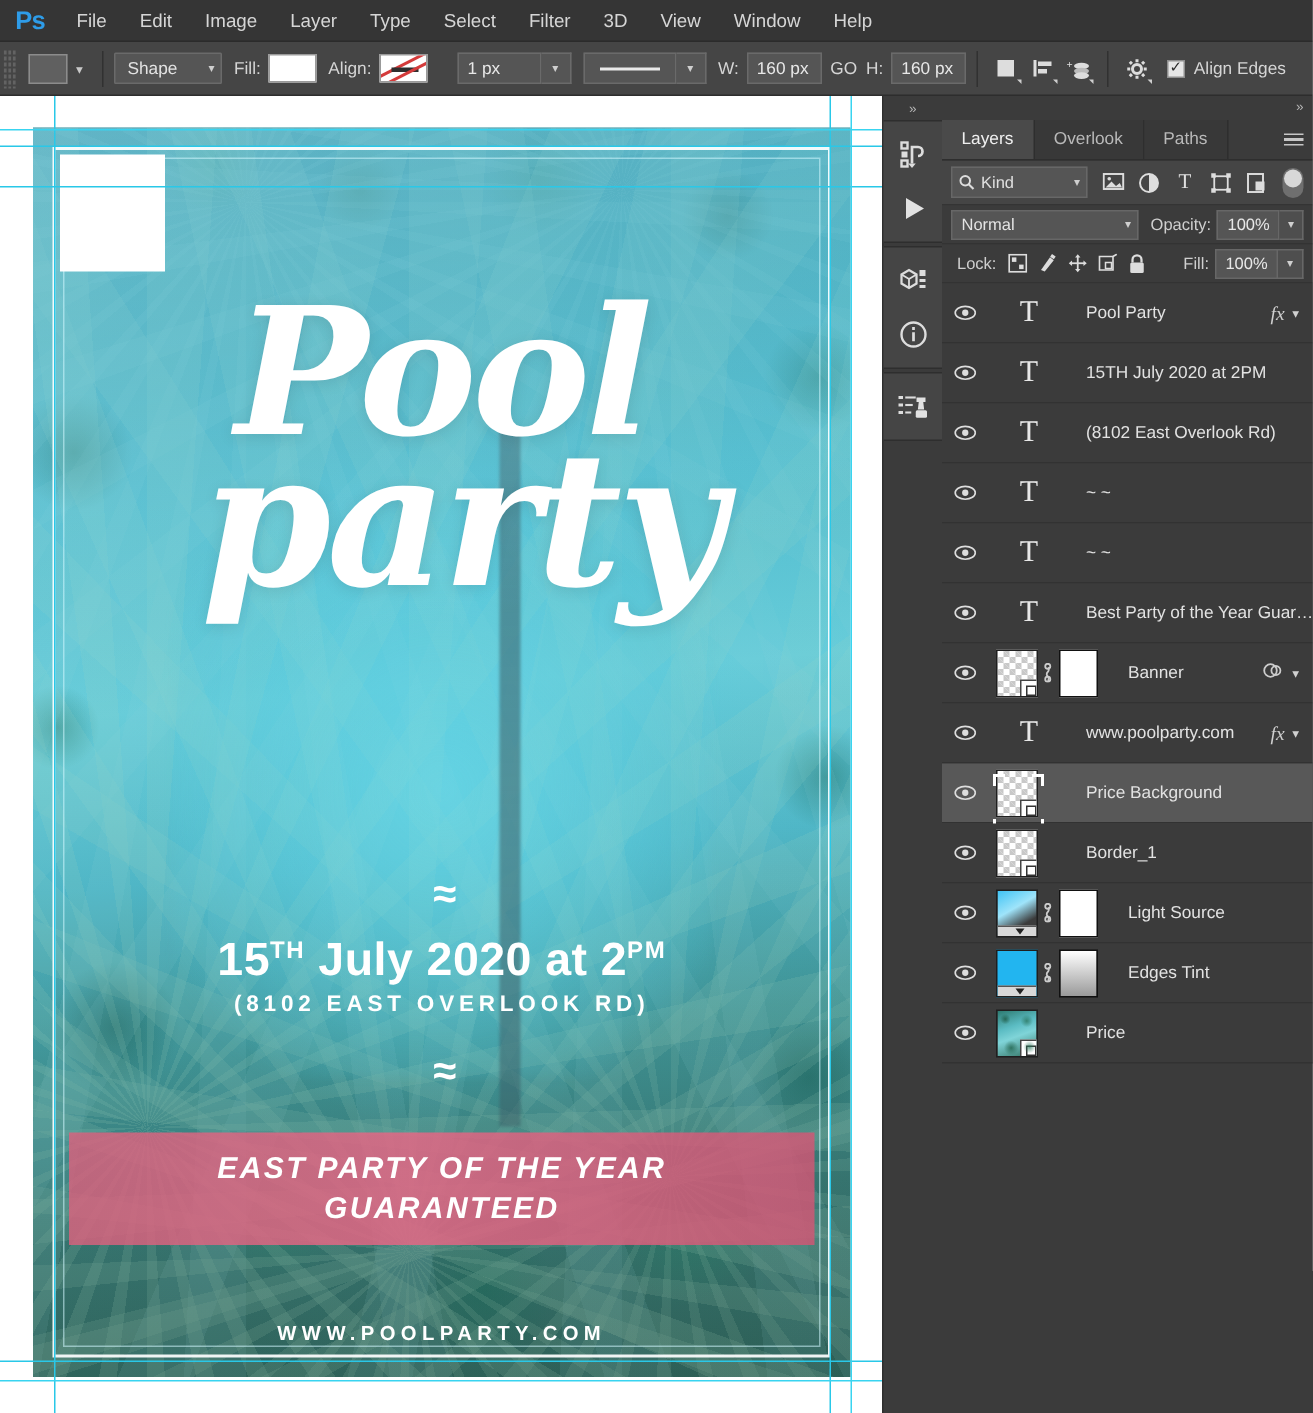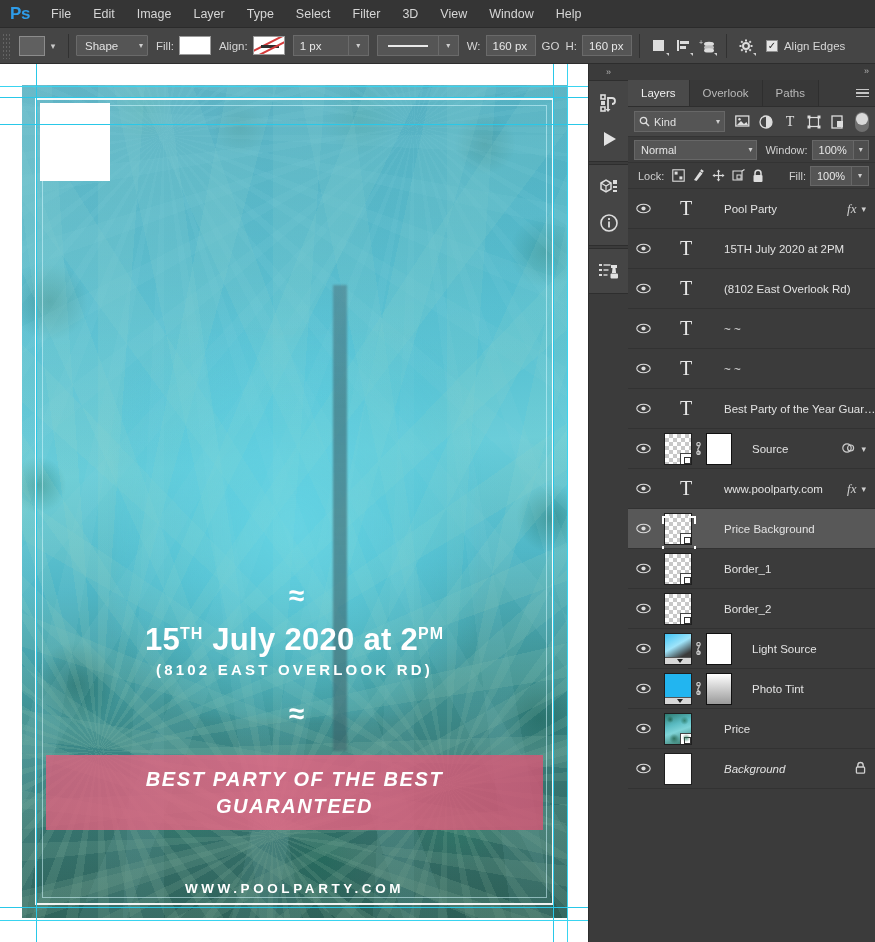--- a/index.html
+++ b/index.html
@@ -362,21 +362,21 @@
     </div>
 
     <span class="ob-label">Fill:</span>
     <div class="fill-swatch"></div>
 
     <span class="ob-label">Align:</span>
     <div class="stroke-swatch">
         <i class="dash"></i>
       </div>
 
-    <div style="display:flex;margin-left:8px">
+    <div style="display:flex;margin-left:20px">
       <div class="ob-field" style="min-width:56px">1 px</div>
       <div class="ob-dd">▾</div>
     </div>
 
     <div class="line-style" style="margin-left:8px;display:flex">
       <span class="ln"></span>
     </div>
     <div class="ob-dd">▾</div>
 
     <span class="ob-label">W:</span>
@@ -445,33 +445,37 @@
       <div class="foliage2"></div>
       <div class="pool-shape"></div>
       <div class="pool-stripe"></div>
       <div class="tint"></div>
       <div class="light-src"></div>
 
       <div class="border-1"></div>
       <div class="border-2"></div>
       <div class="price-bg"></div>
 
+      <div class="script-title">
+        <span>Pool</span>
+        <span class="l2">party</span>
+      </div>
 
       <div class="tilde" style="top:495px">≈</div>
 
       <div class="date-line">
         <span>15</span><sup>TH</sup><span> July 2020 at 2</span><sup>PM</sup>
       </div>
 
       <div class="addr-line">(8102 EAST OVERLOOK RD)</div>
 
       <div class="tilde" style="top:613px">≈</div>
 
       <div class="pink-banner">
-        <div class="b1">BEST PARTY OF THE BEST</div>
+        <div class="b1">EAST PARTY OF THE YEAR</div>
         <div class="b2">GUARANTEED</div>
       </div>
 
       <div class="site-line">WWW.POOLPARTY.COM</div>
     </div>
 
     <div class="guide-h" style="top:33px"></div>
     <div class="guide-h" style="top:60px"></div>
     <div class="guide-h" style="top:843px"></div>
     <div class="guide-v" style="left:36px"></div>
@@ -604,21 +608,21 @@
         </div>
         <div class="toggle-pill"></div>
       </div>
     </div>
 
     <div class="blend-row">
       <div class="blend-select">
         <span>Normal</span>
         <span style="font-size:8px;color:#cfcfcf">▾</span>
       </div>
-      <span class="sm-label">Window:</span>
+      <span class="sm-label">Opacity:</span>
       <div class="sm-field">100%</div>
       <div class="sm-dd">▾</div>
     </div>
 
     <div class="lock-row">
       <span class="sm-label" style="margin-left:4px">Lock:</span>
       <div class="lock-icons">
         <svg width="13" height="13" viewBox="0 0 13 13">
           <rect x="0.8" y="0.8" width="11.4" height="11.4" fill="none" stroke="#ddd" stroke-width="1.1"></rect>
           <rect x="2.6" y="2.6" width="3" height="3" fill="#ddd"></rect>
@@ -733,21 +737,21 @@
             </div>
           <span class="link-ic">
             <svg width="9" height="13" viewBox="0 0 9 13">
                 <path d="M4.5 3 a2 2 0 0 1 0 3 a2 2 0 0 0 0 3 a2 2 0 0 1 0 3" fill="none" stroke="#ccc" stroke-width="1.2"></path>
             <circle cx="4.5" cy="2.2" r="1.7" fill="none" stroke="#ccc" stroke-width="1.2"></circle>
             <circle cx="4.5" cy="10.8" r="1.7" fill="none" stroke="#ccc" stroke-width="1.2"></circle>
               </svg>
           </span>
           <div class="mask-thumb"></div>
         </div>
-        <div class="layer-name">Source</div>
+        <div class="layer-name">Banner</div>
         <div class="row-right">
           <span>
             <svg width="14" height="12" viewBox="0 0 14 12">
                 <circle cx="5" cy="6" r="4.2" fill="none" stroke="#ccc" stroke-width="1.2"></circle>
                 <circle cx="8.6" cy="6" r="3" fill="none" stroke="#ccc" stroke-width="1.2"></circle>
               </svg>
           </span>
           <span class="chev">▾</span>
         </div>
       </div>
@@ -796,34 +800,20 @@
           </svg>
         </div>
         <div class="thumb-cell">
           <div class="thumb checker">
               <i class="vecbadge"></i>
             </div>
         </div>
         <div class="layer-name">Border_1</div>
       </div>
 
-      <div class="layer-row">
-        <div class="eye-cell">
-          <svg width="15" height="11" viewBox="0 0 15 11">
-            <ellipse cx="7.5" cy="5.5" rx="6.7" ry="4.3" fill="none" stroke="#ddd" stroke-width="1.1"></ellipse>
-            <circle cx="7.5" cy="5.5" r="2.1" fill="#ddd"></circle>
-          </svg>
-        </div>
-        <div class="thumb-cell">
-          <div class="thumb checker">
-              <i class="vecbadge"></i>
-            </div>
-        </div>
-        <div class="layer-name">Border_2</div>
-      </div>
 
       <div class="layer-row">
         <div class="eye-cell">
           <svg width="15" height="11" viewBox="0 0 15 11">
             <ellipse cx="7.5" cy="5.5" rx="6.7" ry="4.3" fill="none" stroke="#ddd" stroke-width="1.1"></ellipse>
             <circle cx="7.5" cy="5.5" r="2.1" fill="#ddd"></circle>
           </svg>
         </div>
         <div class="thumb-cell" style="width:84px">
           <div class="thumb lightsrc">
@@ -854,55 +844,35 @@
             </div>
           <span class="link-ic">
             <svg width="9" height="13" viewBox="0 0 9 13">
                 <path d="M4.5 3 a2 2 0 0 1 0 3 a2 2 0 0 0 0 3 a2 2 0 0 1 0 3" fill="none" stroke="#ccc" stroke-width="1.2"></path>
             <circle cx="4.5" cy="2.2" r="1.7" fill="none" stroke="#ccc" stroke-width="1.2"></circle>
             <circle cx="4.5" cy="10.8" r="1.7" fill="none" stroke="#ccc" stroke-width="1.2"></circle>
               </svg>
           </span>
           <div class="mask-thumb grad"></div>
         </div>
-        <div class="layer-name">Photo Tint</div>
+        <div class="layer-name">Edges Tint</div>
       </div>
 
       <div class="layer-row">
         <div class="eye-cell">
           <svg width="15" height="11" viewBox="0 0 15 11">
             <ellipse cx="7.5" cy="5.5" rx="6.7" ry="4.3" fill="none" stroke="#ddd" stroke-width="1.1"></ellipse>
             <circle cx="7.5" cy="5.5" r="2.1" fill="#ddd"></circle>
           </svg>
         </div>
         <div class="thumb-cell">
           <div class="thumb photo">
               <i class="vecbadge"></i>
             </div>
         </div>
         <div class="layer-name">Price</div>
       </div>
 
-      <div class="layer-row">
-        <div class="eye-cell">
-          <svg width="15" height="11" viewBox="0 0 15 11">
-            <ellipse cx="7.5" cy="5.5" rx="6.7" ry="4.3" fill="none" stroke="#ddd" stroke-width="1.1"></ellipse>
-            <circle cx="7.5" cy="5.5" r="2.1" fill="#ddd"></circle>
-          </svg>
-        </div>
-        <div class="thumb-cell">
-          <div class="thumb white"></div>
-        </div>
-        <div class="layer-name italic">Background</div>
-        <div class="row-right">
-          <span class="lock-mark">
-            <svg width="11" height="13" viewBox="0 0 11 13">
-              <path d="M2.8 6 V4.2 A2.7 2.7 0 0 1 8.2 4.2 V6" fill="none" stroke="#d0d0d0" stroke-width="1.4"></path>
-              <rect x="1.4" y="6" width="8.2" height="6.2" rx="1" fill="none" stroke="#d0d0d0" stroke-width="1.3"></rect>
-            </svg>
-          </span>
-        </div>
-      </div>
 
     </div>
   </div>
 
 </div>
 
 </body></html>

